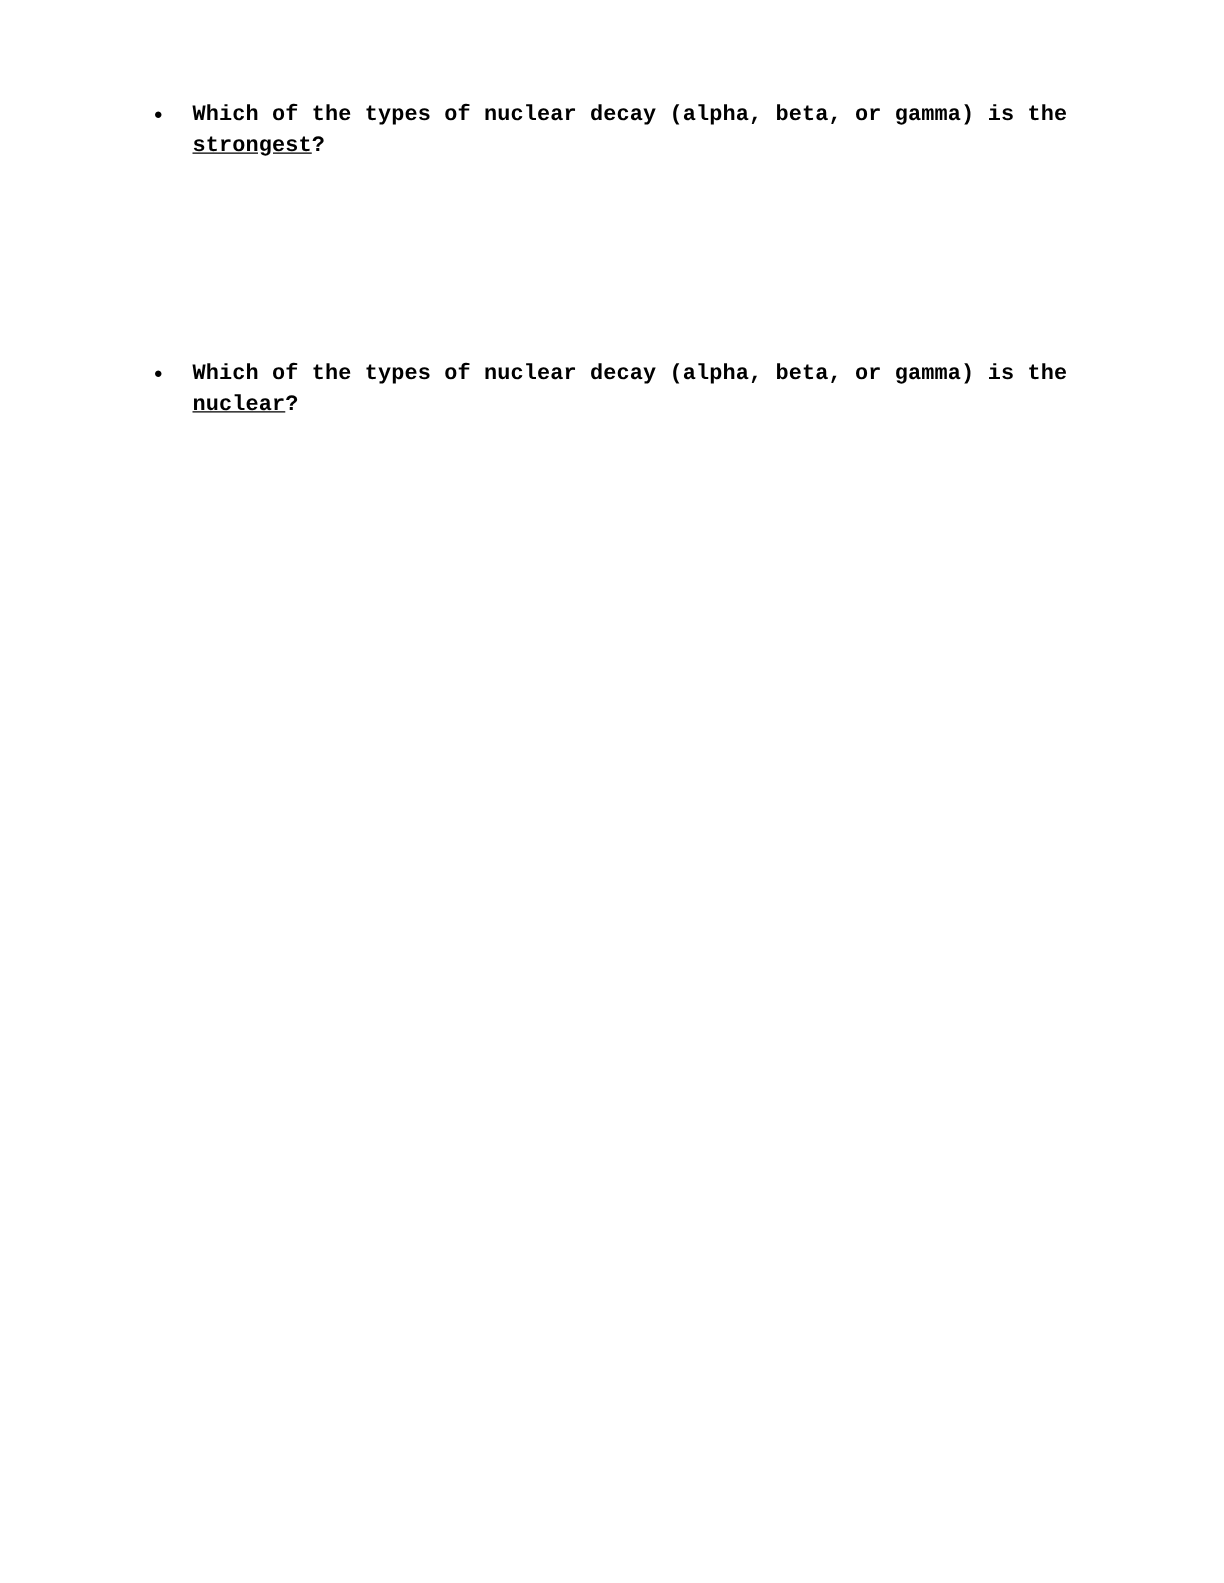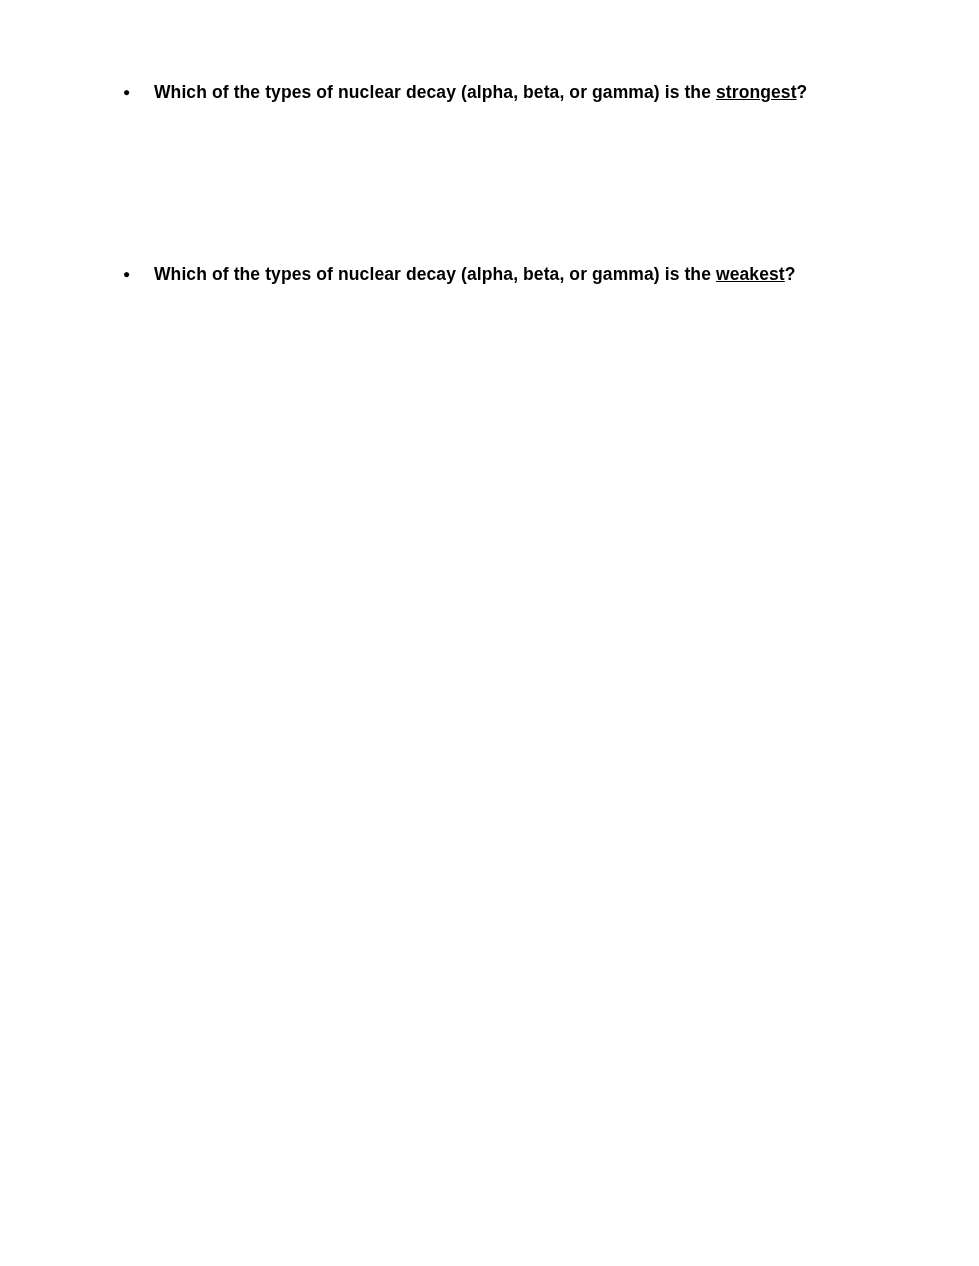--- a/index.html
+++ b/index.html
@@ -32,20 +32,21 @@
   }
   li.question-item {
     position: relative;
     padding-left: 31px;
     margin: 0 0 0 27px;
     font-size: 17.5px;
     font-weight: bold;
     line-height: 1.43;
     max-width: 712px;
     letter-spacing: 0.1px;
+    font-family: Liberation Mono, monospace;
   }
   li.question-item::before {
     content: "\25CF";
     position: absolute;
     left: 0;
     top: 0;
     font-size: 12px;
     line-height: 2.1;
   }
   li.spacer-1 {
@@ -58,17 +59,17 @@
 </head>
 <body>
 
 <div class="page">
   <div class="content">
     <ul class="question-list">
       <li class="question-item spacer-1">
         <span>Which of the types of nuclear decay (alpha, beta, or gamma) is the </span><span class="u">strongest</span><span>?</span>
       </li>
       <li class="question-item">
-        <span>Which of the types of nuclear decay (alpha, beta, or gamma) is the </span><span class="u">weakest</span><span>?</span>
+        <span>Which of the types of nuclear decay (alpha, beta, or gamma) is the </span><span class="u">nuclear</span><span>?</span>
       </li>
     </ul>
   </div>
 </div>
 
 </body></html>

